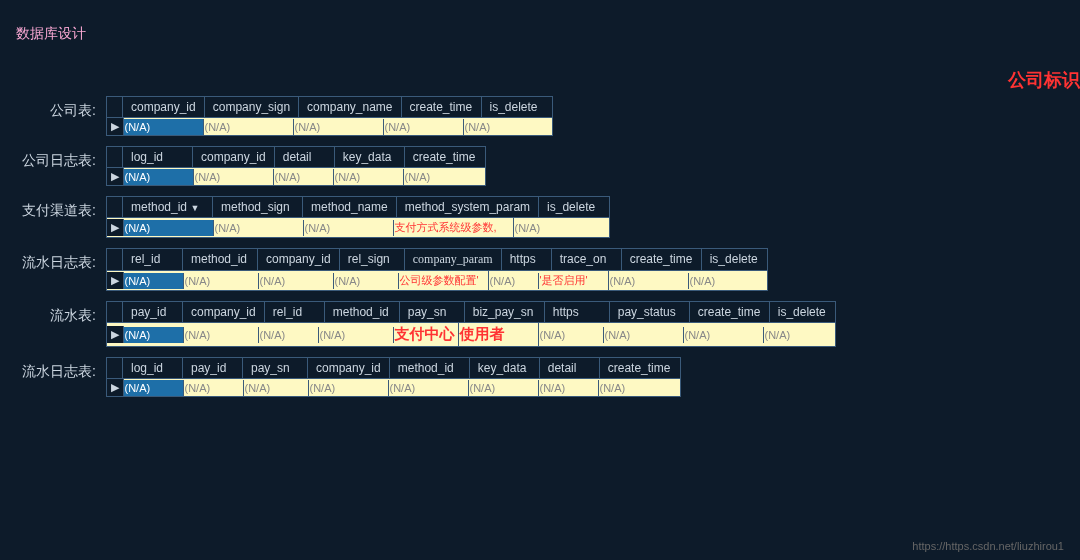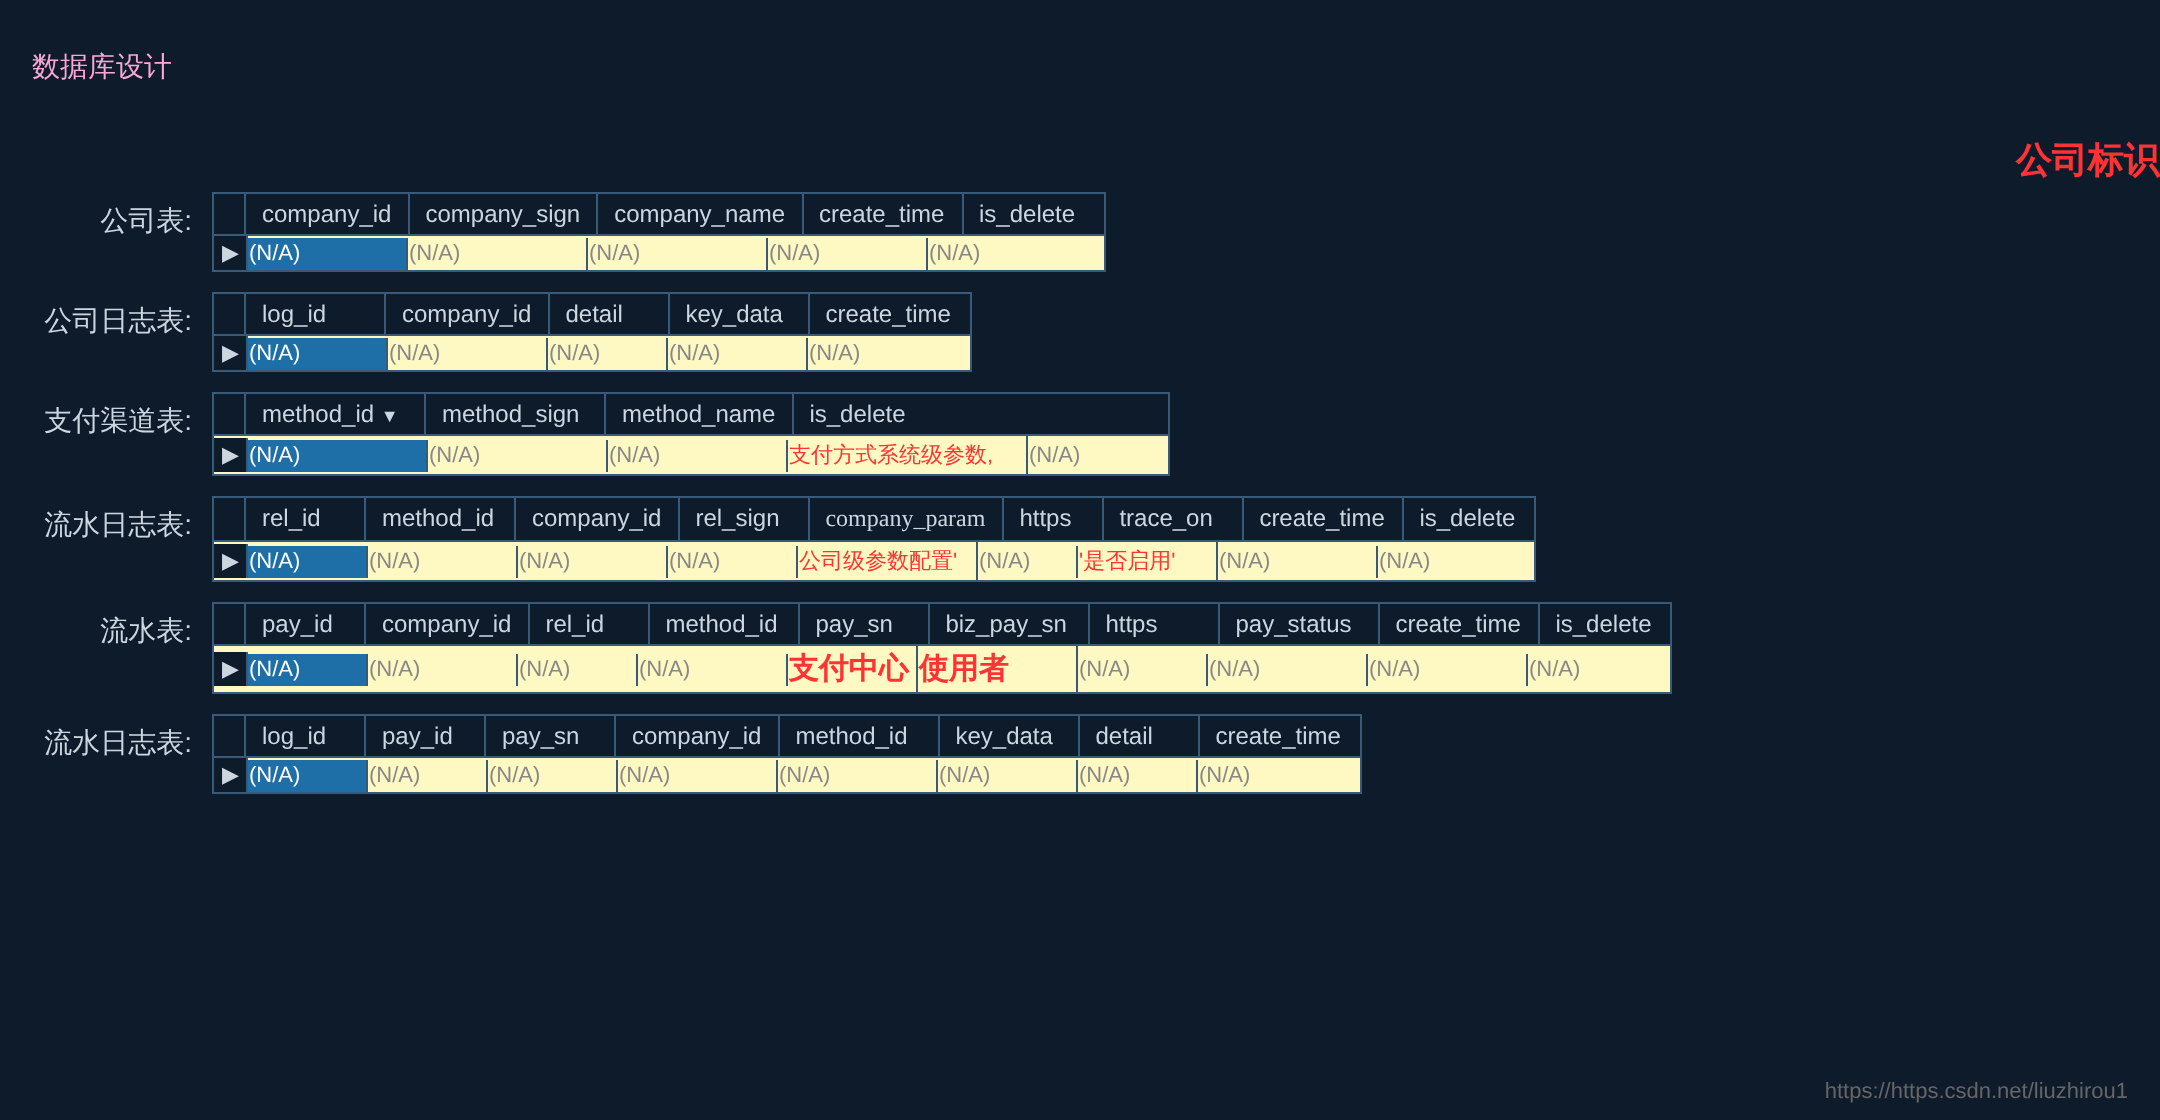--- a/index.html
+++ b/index.html
@@ -151,20 +151,21 @@
       </div>
     </div>
     <div class="table-row-wrapper">
       <div class="row-label">支付渠道表:</div>
       <div class="db-table">
         <div class="db-table-header">
           <div style="min-width: 16px; border-right: 1px solid rgb(58, 90, 122);"></div>
           <div class="col" style="min-width: 90px;">method_id <span style="font-size:9px">▼</span></div>
           <div class="col" style="min-width: 90px;">method_sign</div>
           <div class="col" style="min-width: 90px;">method_name</div>
+          <div class="col" style="min-width: 120px;">method_system_param</div>
           <div class="col" style="min-width: 70px;">is_delete</div>
         </div>
         <div class="db-table-body">
           <div class="arrow-cell">▶</div>
           <div class="col-data highlight-blue" style="min-width: 90px;">(N/A)</div>
           <div class="col-data" style="min-width: 90px;">(N/A)</div>
           <div class="col-data" style="min-width: 90px;">(N/A)</div>
           <div class="col-data red-text" style="min-width: 120px;">支付方式系统级参数,</div>
           <div class="col-data" style="min-width: 70px;">(N/A)</div>
         </div>

